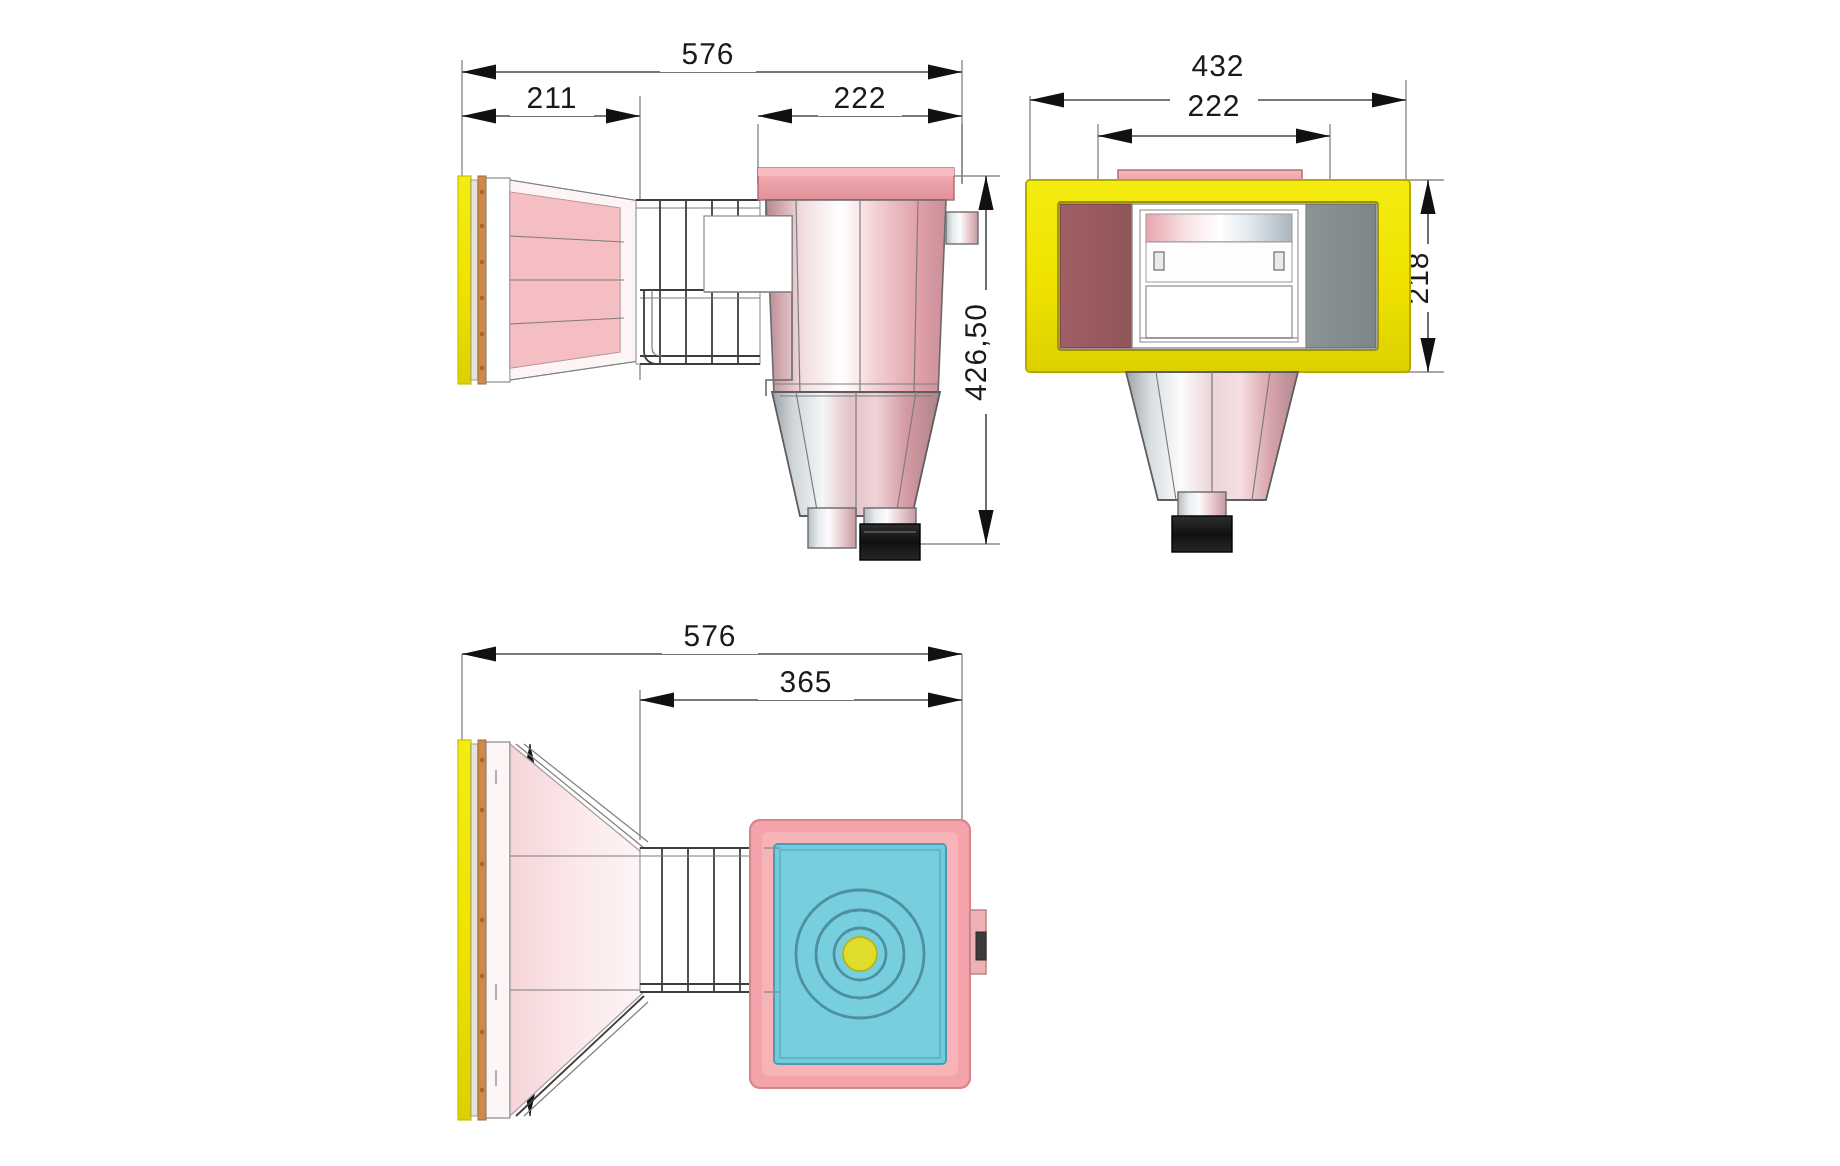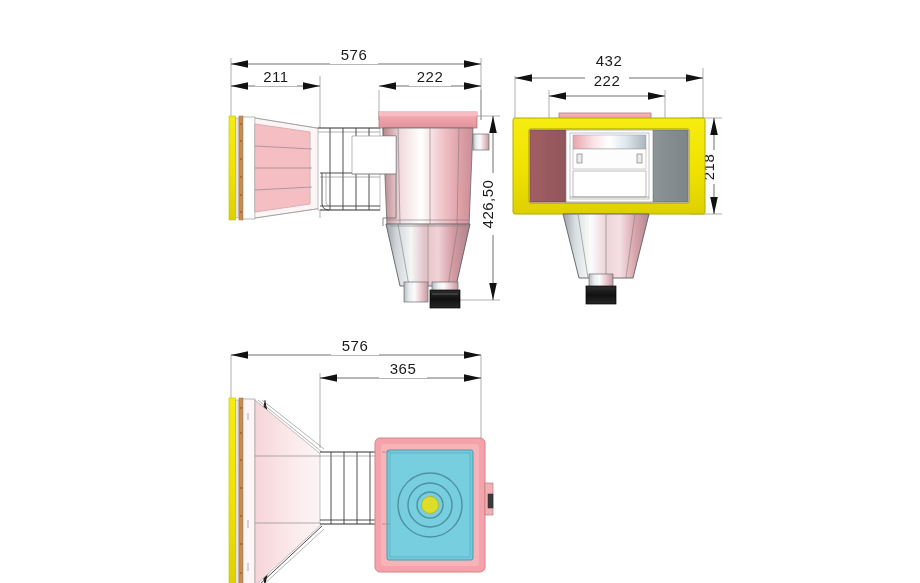--- a/index.html
+++ b/index.html
@@ -11,21 +11,20 @@
     width: 920px;
     height: 583px;
     overflow: hidden;
     font-family: "Liberation Sans", sans-serif;
   }
   #drawing-root {
     position: relative;
     width: 920px;
     height: 480px;
     background: #ffffff;
-    margin-top: 28px;
   }
   #cad-svg {
     display: block;
     width: 920px;
     height: 583px;
   }
   .dim-text {
     font-family: "Liberation Sans", sans-serif;
     font-size: 15px;
     fill: #1a1a1a;

